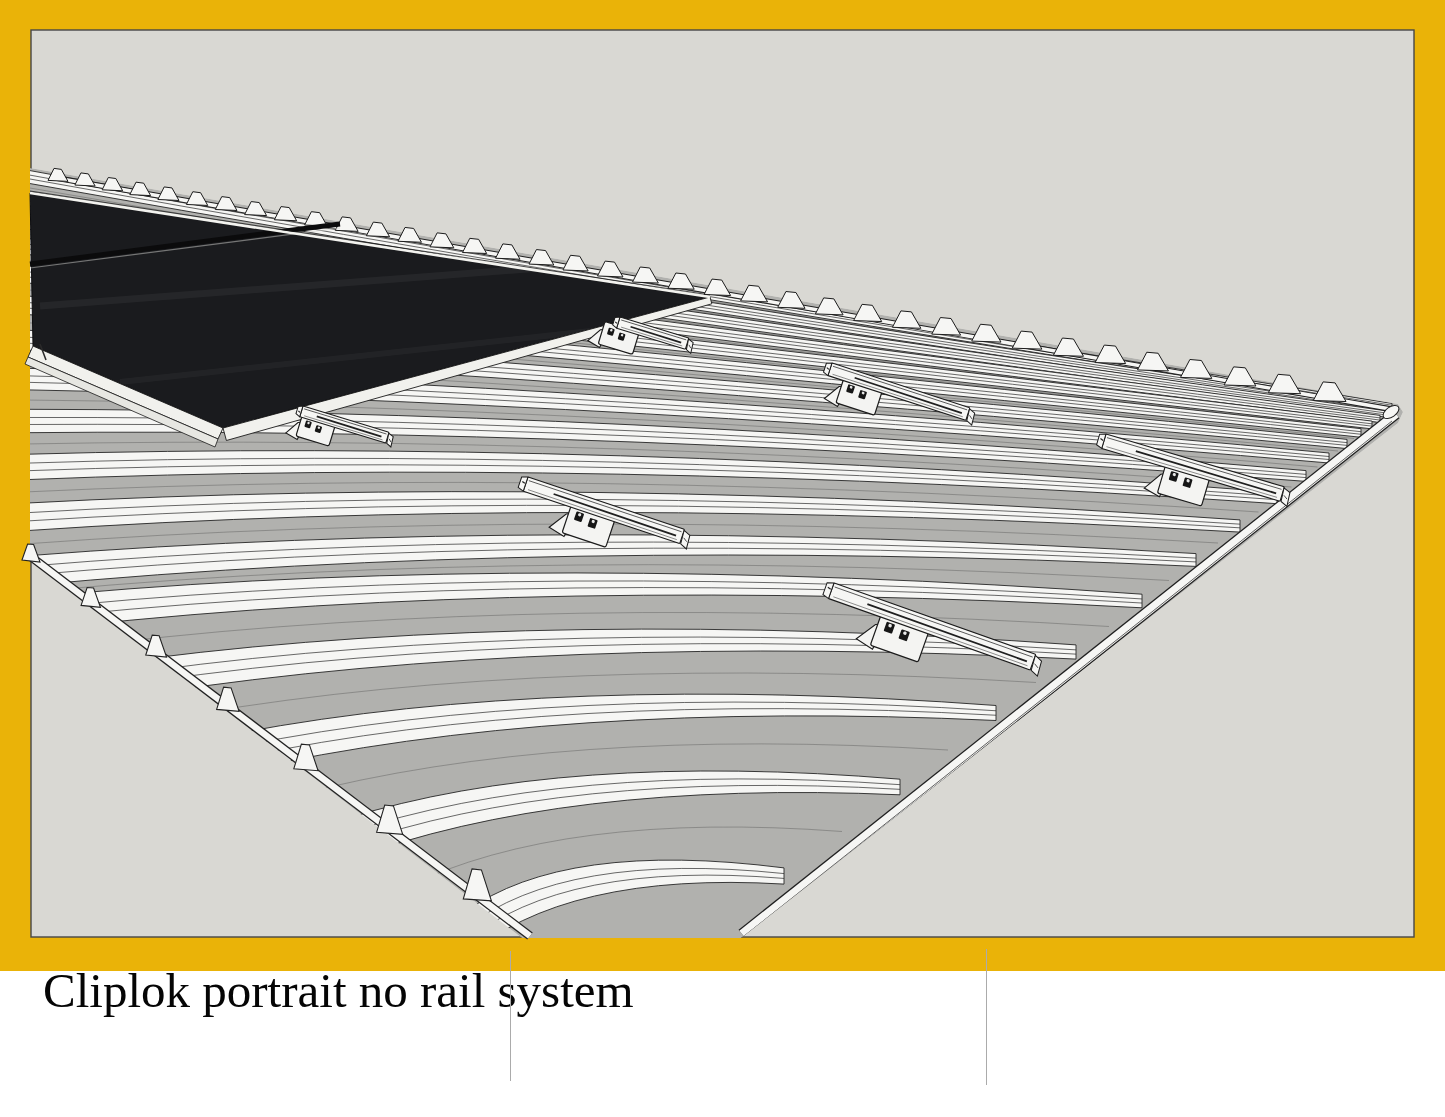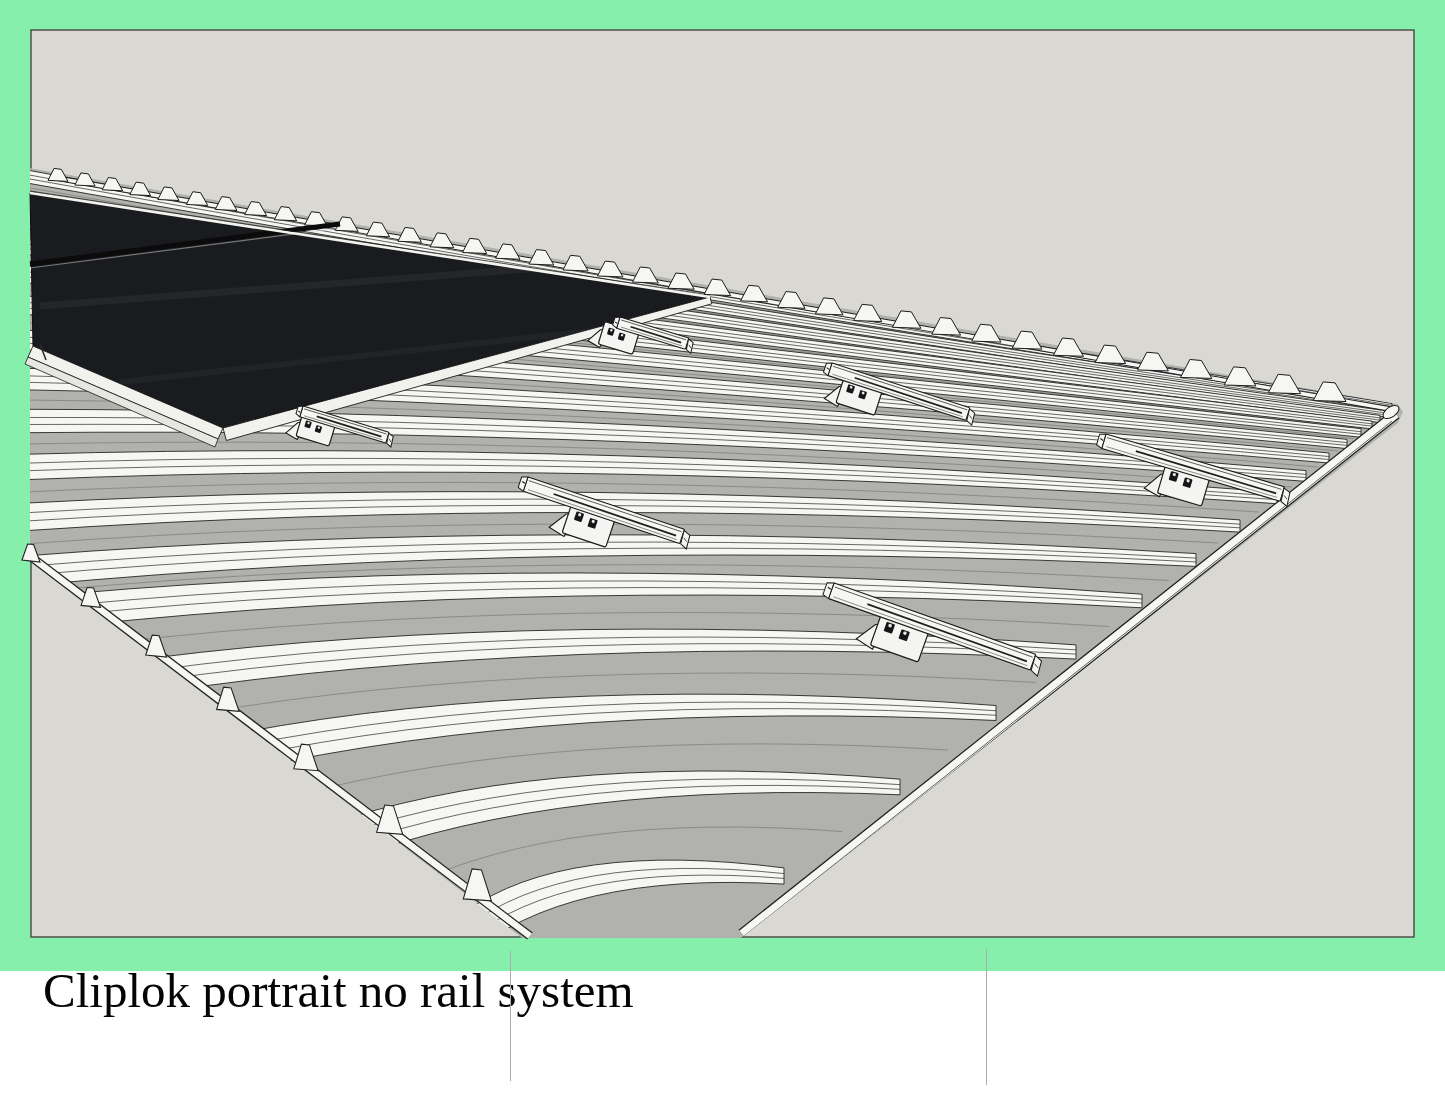--- a/index.html
+++ b/index.html
@@ -1,16 +1,16 @@
 <!DOCTYPE html>
 <html><head>
 <meta charset="utf-8">
 <style>
   html,body{margin:0;padding:0;background:#ffffff;width:1445px;height:1117px;overflow:hidden;}
-  #page{position:relative;width:1445px;height:971px;background:#86efac;
+  #page{position:relative;width:1445px;height:971px;background:#eab308;
         font-family:"Liberation Serif","DejaVu Serif",serif;}
   #viewport-svg{position:absolute;left:0;top:0;}
   #figure-caption{position:absolute;left:43px;top:962px;font-size:49px;color:#050505;
         letter-spacing:0px;white-space:nowrap;}
   .vdiv{position:absolute;width:1px;background:#ababab;}
 </style>
 </head>
 <body>
 
 <div id="page">

